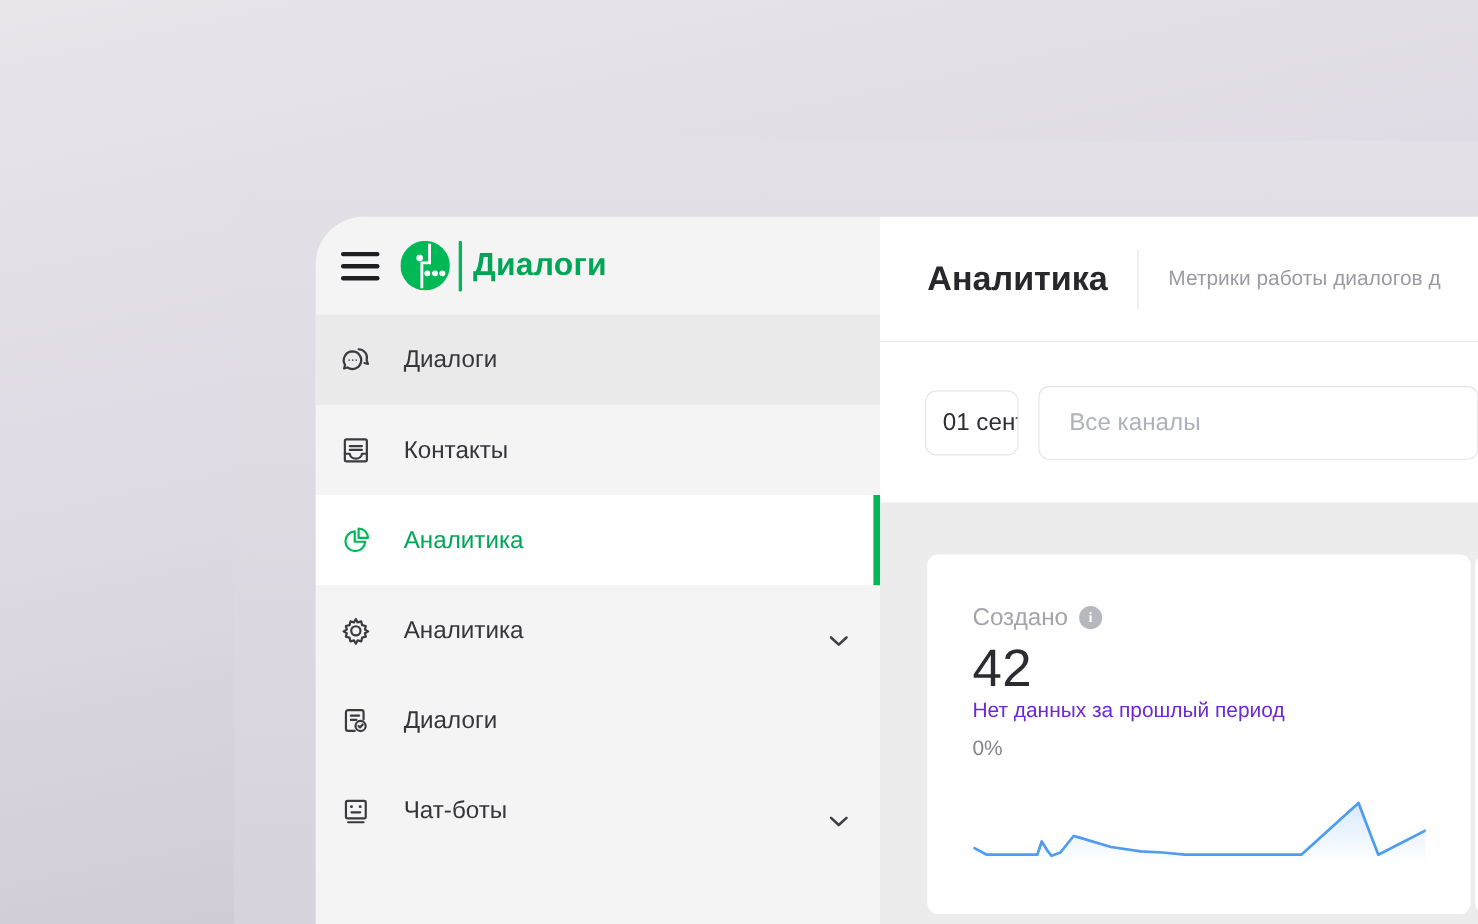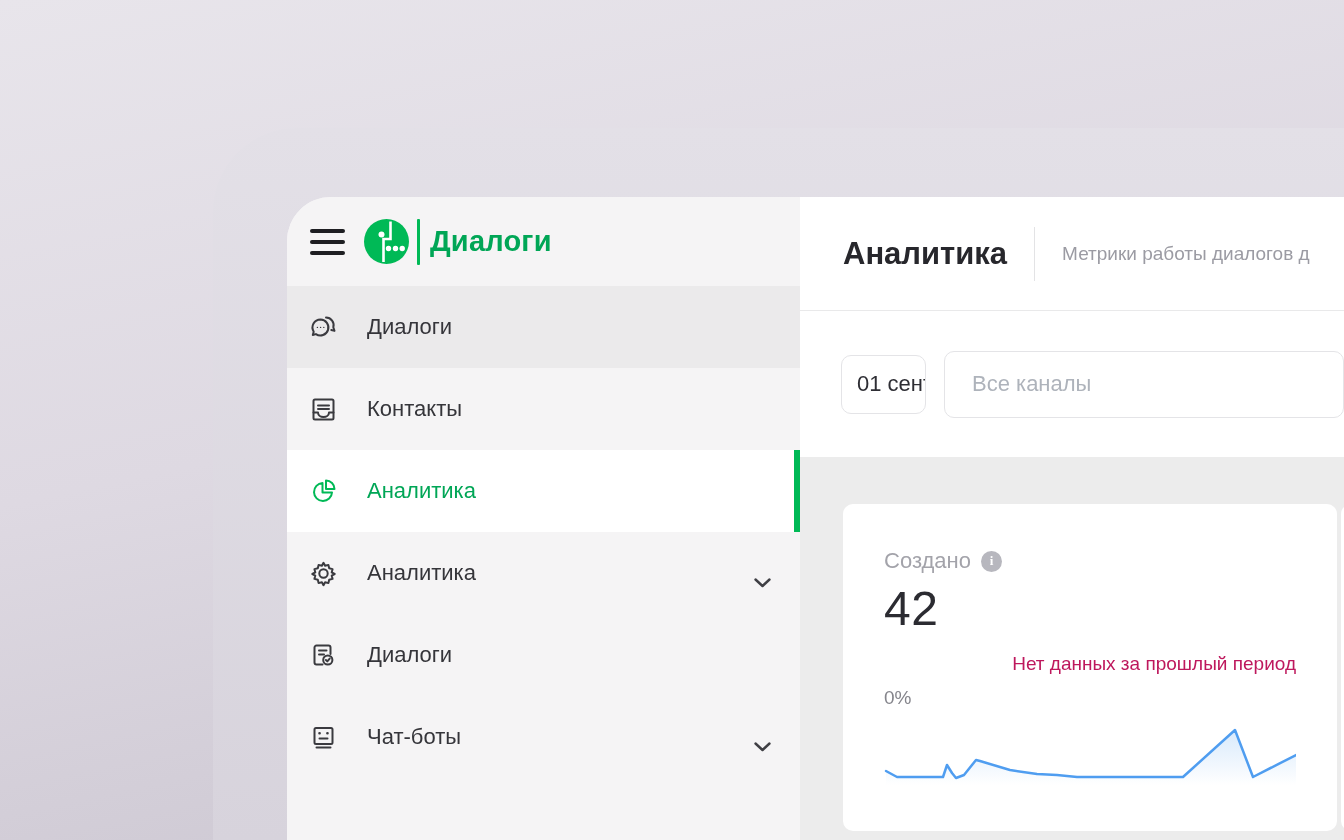--- a/index.html
+++ b/index.html
@@ -57,21 +57,21 @@
   .content { flex:1; background:#ececec; padding:47px 0 0 43px; display:flex; gap:4px; overflow:hidden; }
   .card { flex:0 0 494px; width:494px; height:327px; background:#fff; border-radius:10px;
     position:relative; padding:44px 41px 0 41px; }
   .card-next { flex:0 0 400px; height:327px; background:#fff; border-radius:10px; }
   .metric-head { display:flex; align-items:center; }
   .metric-title { font-size:22px; color:#a3a3aa; }
   .info-icon { width:21px; height:21px; border-radius:50%; background:#b7b7be; color:#fff;
     font-size:13px; font-weight:700; display:flex; align-items:center; justify-content:center;
     margin-left:10px; font-family:"Liberation Serif", serif; cursor:pointer; }
   .metric-value { margin-top:7px; font-size:48px; font-weight:400; color:#2b2b31; letter-spacing:.5px; }
-  .metric-note { margin-top:17px; font-size:19px; color:#be185d;text-align:right; }
+  .metric-note { font-size:19px; color:#6d28d9; }
   .metric-delta { margin-top:12px; font-size:19px; color:#85858c; }
   .spark { position:absolute; left:41px; top:219px; width:412px; height:62px; }
 </style>
 </head>
 <body>
 
 <div class="bg"></div>
 <div class="layer-mid"></div>
 
 <div class="window">

